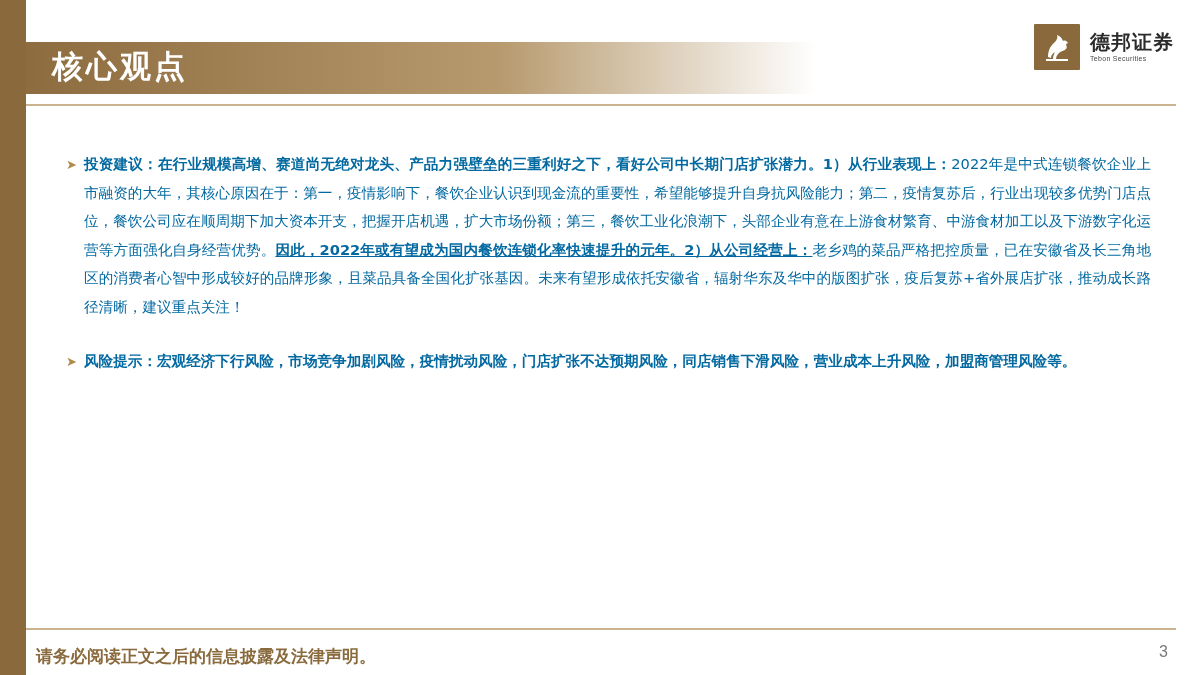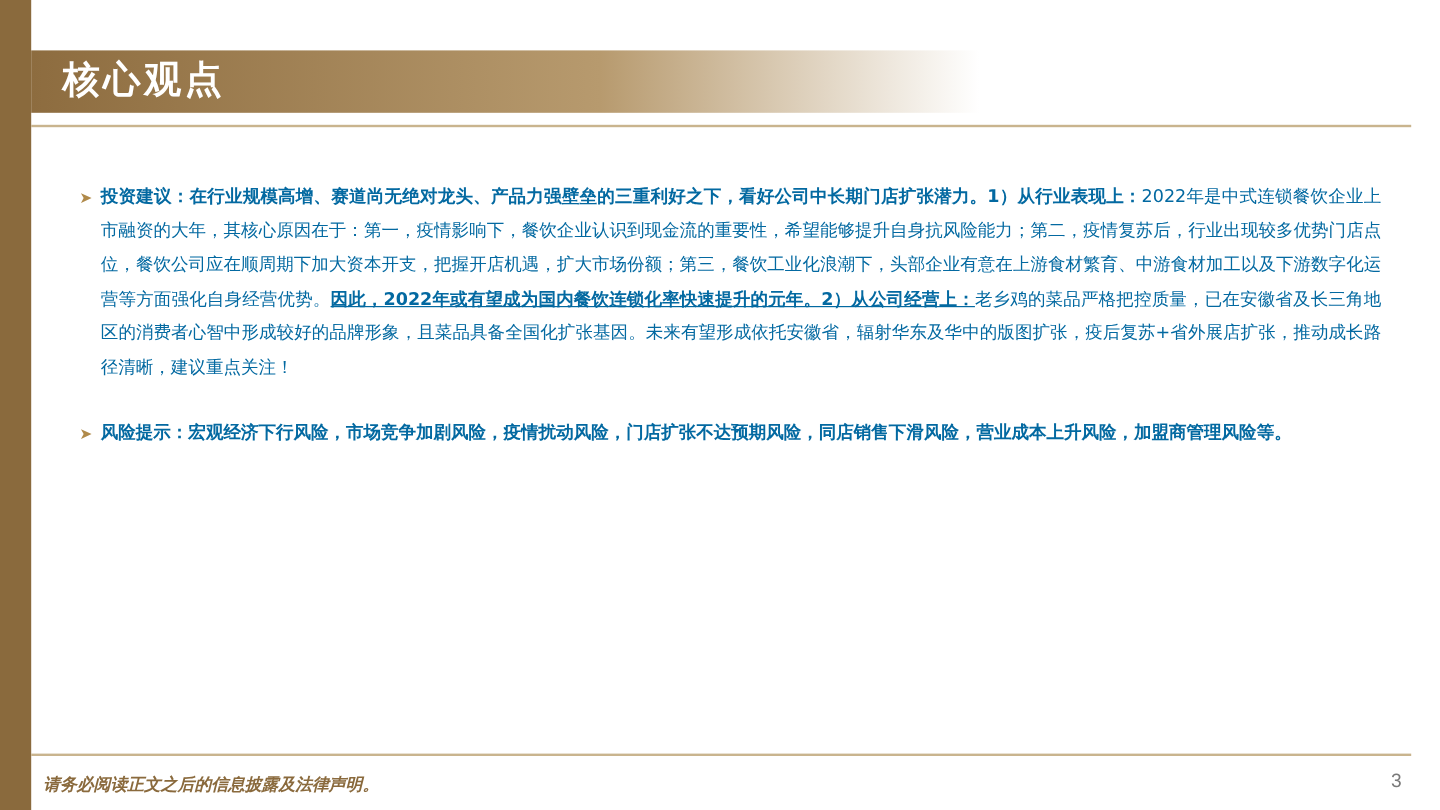--- a/index.html
+++ b/index.html
@@ -132,25 +132,24 @@
     left: 26px;
     top: 628px;
     width: 1150px;
     height: 2px;
     background: #c9b48e;
   }
   .footer-text {
     position: absolute;
     left: 36px;
     top: 645px;
-    font-size: 14px;
+    font-size: 17px;
     font-weight: bold;
     color: #8a6a3d;
     font-family: "DejaVu Sans", "Liberation Sans", sans-serif;
-    font-style: italic;
   }
   .page-num {
     position: absolute;
     right: 32px;
     top: 643px;
     font-size: 16px;
     color: #7a7a7a;
     font-family: "Liberation Sans", sans-serif;
   }
 </style>
@@ -158,20 +157,32 @@
 <body>
 
 <div class="slide">
 
   <div class="left-bar"></div>
 
   <div class="header"></div>
   <div class="header-title">核心观点</div>
   <div class="header-underline"></div>
 
+  <div class="logo">
+    <div class="logo-mark">
+      <svg width="46" height="46" viewBox="0 0 46 46" aria-hidden="true">
+        <path d="M14 33 C14 26 17 21 21 18 C23 16 24 13 23 11 C26 12 28 14 29 17 C31 16 33 17 34 19 C33 19 32 20 32 21 C33 22 33 24 32 25 C30 27 27 27 25 29 C23 31 22 33 22 35 L19 35 C19 32 20 30 21 28 C19 29 17 31 17 34 Z" fill="#ffffff"></path>
+        <path d="M12 35 L34 35 L34 37 L12 37 Z" fill="#ffffff"></path>
+      </svg>
+    </div>
+    <div class="logo-text-wrap">
+      <div class="logo-cn">德邦证券</div>
+      <div class="logo-en">Tebon Securities</div>
+    </div>
+  </div>
 
   <div class="content">
 
     <div class="bullet-row">
       <div class="bullet-icon">➤</div>
       <div class="para">
         <span class="b">投资建议：在行业规模高增、赛道尚无绝对龙头、产品力强壁垒的三重利好之下，看好公司中长期门店扩张潜力。1）从行业表现上：</span><span>2022年是中式连锁餐饮企业上市融资的大年，其核心原因在于：第一，疫情影响下，餐饮企业认识到现金流的重要性，希望能够提升自身抗风险能力；第二，疫情复苏后，行业出现较多优势门店点位，餐饮公司应在顺周期下加大资本开支，把握开店机遇，扩大市场份额；第三，餐饮工业化浪潮下，头部企业有意在上游食材繁育、中游食材加工以及下游数字化运营等方面强化自身经营优势。</span><span class="b u">因此，2022年或有望成为国内餐饮连锁化率快速提升的元年。2）从公司经营上：</span><span>老乡鸡的菜品严格把控质量，已在安徽省及长三角地区的消费者心智中形成较好的品牌形象，且菜品具备全国化扩张基因。未来有望形成依托安徽省，辐射华东及华中的版图扩张，疫后复苏+省外展店扩张，推动成长路径清晰，建议重点关注！</span>
       </div>
     </div>
 

